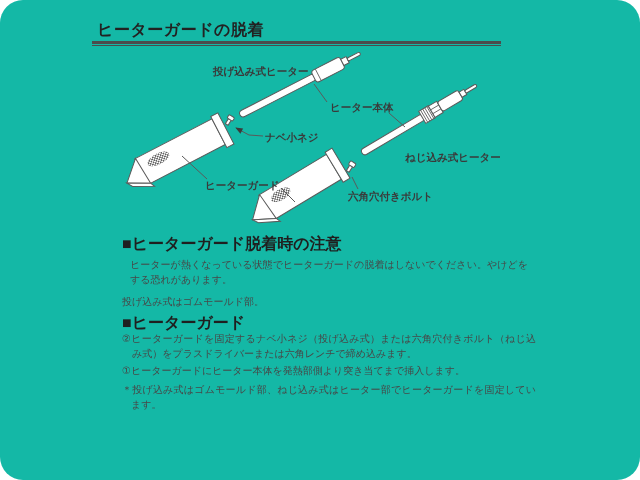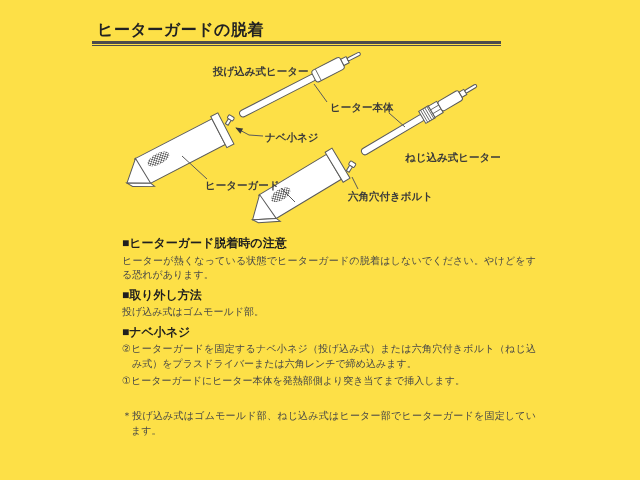--- a/index.html
+++ b/index.html
@@ -3,21 +3,21 @@
 <meta charset="utf-8">
 <style>
   html,body { margin:0; padding:0; }
   body {
     width:640px; height:480px;
     background:#ffffff;
     font-family:"Liberation Sans","DejaVu Sans",sans-serif;
     position:relative; overflow:hidden;
     -webkit-font-smoothing:antialiased;
   }
-  .page { position:absolute; inset:0; background:#fde047; }
+  .page { position:absolute; inset:0; background:#14b8a6;border-radius:23px; }
 
   
   .title {
     position:absolute; left:97px; top:20px;
     font-size:16px; font-weight:bold; color:#222;
     letter-spacing:0.5px; white-space:nowrap;
   }
   .title-rule { position:absolute; left:92px; top:41px; width:409px; }
   .title-rule .rule-top { height:2.6px; background:#4c4c4c; }
   .title-rule .rule-bottom { height:1.3px; background:#4c4c4c; margin-top:1.6px; }
@@ -29,27 +29,27 @@
     font-size:10.5px; font-weight:600; fill:#3a3a3a;
   }
 
   
   .content {
     position:absolute; left:122px; top:237px; width:414px;
     color:#474747; font-size:10px; line-height:14.6px;
     text-align:justify;
   }
   .sec-heading {
-    font-size:12px; font-weight:bold; color:#1f1f1f;
+    font-size:16px; font-weight:bold; color:#1f1f1f;
     line-height:13px; margin:6px 0 3.5px 0;
   }
   .sec-heading.first { margin-top:0; }
-  .body-para { margin:0; }
+  .body-para { margin:8px; }
   .step { padding-left:10px; text-indent:-10px; margin:2px 0 3px 0; }
-  .note { padding-left:9px; text-indent:-9px; margin-top:20px; }
+  .note { padding-left:9px; text-indent:-9px; margin-top:4px; }
 </style>
 </head>
 <body>
 
 <div class="page">
 
   <div class="title">ヒーターガードの脱着</div>
   <div class="title-rule">
     <div class="rule-top"></div>
     <div class="rule-bottom"></div>
@@ -131,23 +131,22 @@
     <text class="dlabel" x="90" y="137">ヒーターガード</text>
     <text class="dlabel" x="290" y="109">ねじ込み式ヒーター</text>
     <text class="dlabel" x="233" y="148">六角穴付きボルト</text>
   </svg>
 
   <div class="content">
 
     <div class="sec-heading first">■ヒーターガード脱着時の注意</div>
     <p class="body-para">ヒーターが熱くなっている状態でヒーターガードの脱着はしないでください。やけどをする恐れがあります。</p>
 
-    <div class="sec-heading">■取り外し方法</div>
     <div class="step">投げ込み式はゴムモールド部。</div>
 
-    <div class="sec-heading">■ナベ小ネジ</div>
+    <div class="sec-heading">■ヒーターガード</div>
     <div class="step">②ヒーターガードを固定するナベ小ネジ（投げ込み式）または六角穴付きボルト（ねじ込み式）をプラスドライバーまたは六角レンチで締め込みます。</div>
     <div class="step">①ヒーターガードにヒーター本体を発熱部側より突き当てまで挿入します。</div>
 
     <div class="note">＊投げ込み式はゴムモールド部、ねじ込み式はヒーター部でヒーターガードを固定しています。</div>
   </div>
 
 </div>
 
 </body></html>

